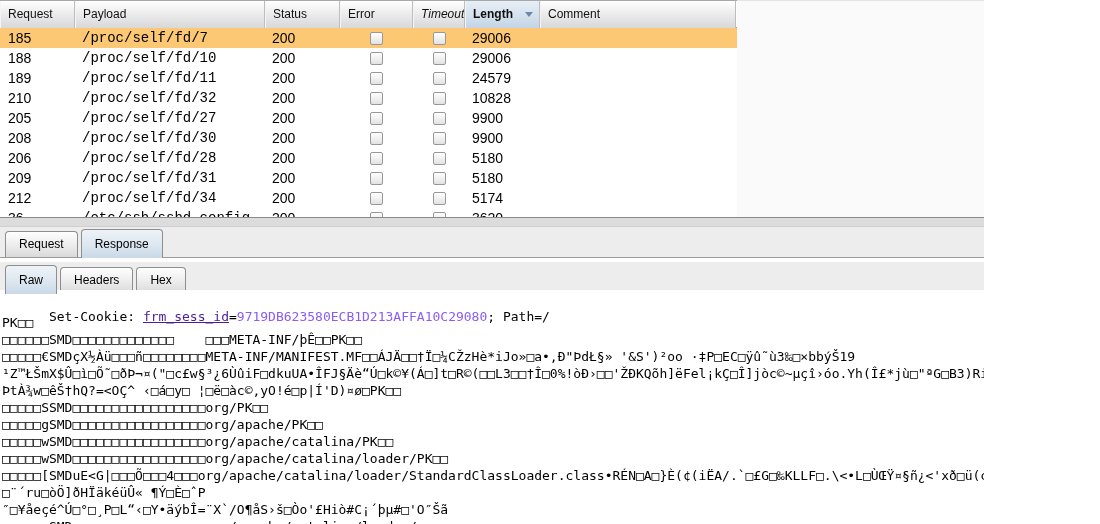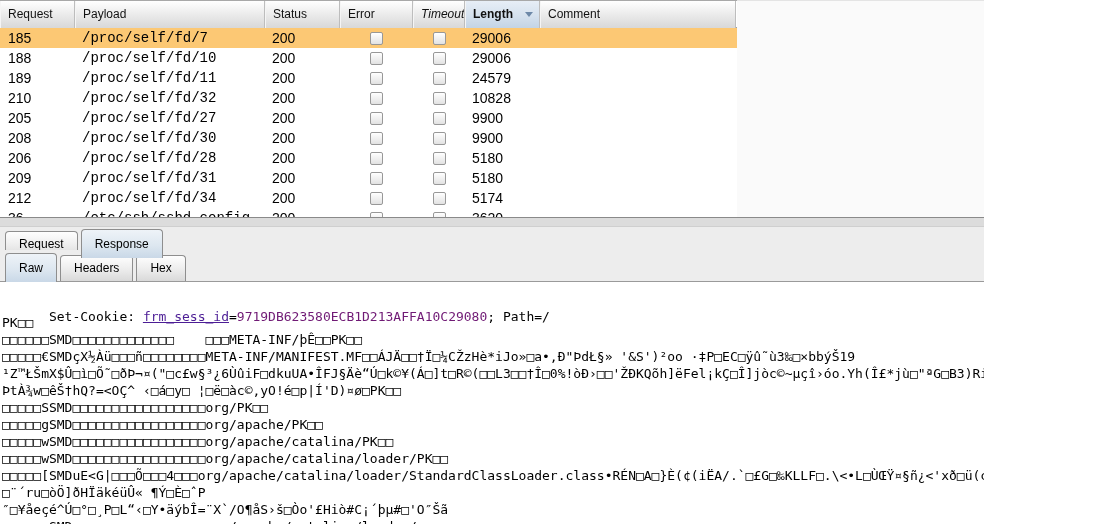--- a/index.html
+++ b/index.html
@@ -33,33 +33,33 @@
   
   .split-line{position:absolute;left:0;top:217px;width:1100px;height:1px;background:#8a8a8a;}
   .split-band{position:absolute;left:0;top:218px;width:1100px;height:8px;background:#dcdcdc;border-bottom:1px solid #cfcfcf;}
   .hscroll-thumb{position:absolute;left:1078px;top:206px;width:18px;height:8px;border:1px solid #b0b0b0;
                  border-radius:3px;background:#ebebeb;}
 
   
   .tabstrip{position:absolute;left:0;width:1100px;background:#ededed;display:flex;align-items:flex-end;
             padding-left:5px;box-sizing:border-box;border-bottom:1px solid #9a9a9a;}
   .strip-msg{top:227px;height:31px;}
-  .strip-view{top:250px;height:32px;text-align:center;}
+  .strip-view{top:262px;height:32px;text-align:center;}
   .tab{height:25px;line-height:25px;padding:0 13px;margin-right:3px;font-size:12px;color:#000;
        border:1px solid #8e8e8e;border-bottom:none;border-radius:4px 4px 0 0;
        background:linear-gradient(#fefefe,#ececec 55%,#d9d9d9);position:relative;white-space:nowrap;}
   .tab.active{height:28px;line-height:28px;background:linear-gradient(#eef3f8,#dde7f0 55%,#c9d8e7);
        margin-bottom:-1px;z-index:2;}
 
   
   .content{position:absolute;left:0;top:290px;width:1100px;height:234px;background:#ffffff;overflow:hidden;
            font-family:"DejaVu Sans Mono","Liberation Mono",monospace;font-size:13px;color:#000;}
   .cookie-line{position:absolute;left:2px;top:1px;white-space:pre;height:17px;line-height:17px;}
   .cookie-name{color:#4c1d95;text-decoration:underline;}
-  .cookie-value{color:#701a75;margin-top:38px;}
+  .cookie-value{color:#8b5cf6;margin-top:38px;}
   .rbody{position:absolute;left:2px;top:24px;width:1100px;}
   .bline{white-space:pre;height:17px;line-height:17px;overflow:hidden;}
 </style>
 </head>
 <body>
 
 <div class="screen">
 
   <div class="results">
     <div class="thead" id="thead">

